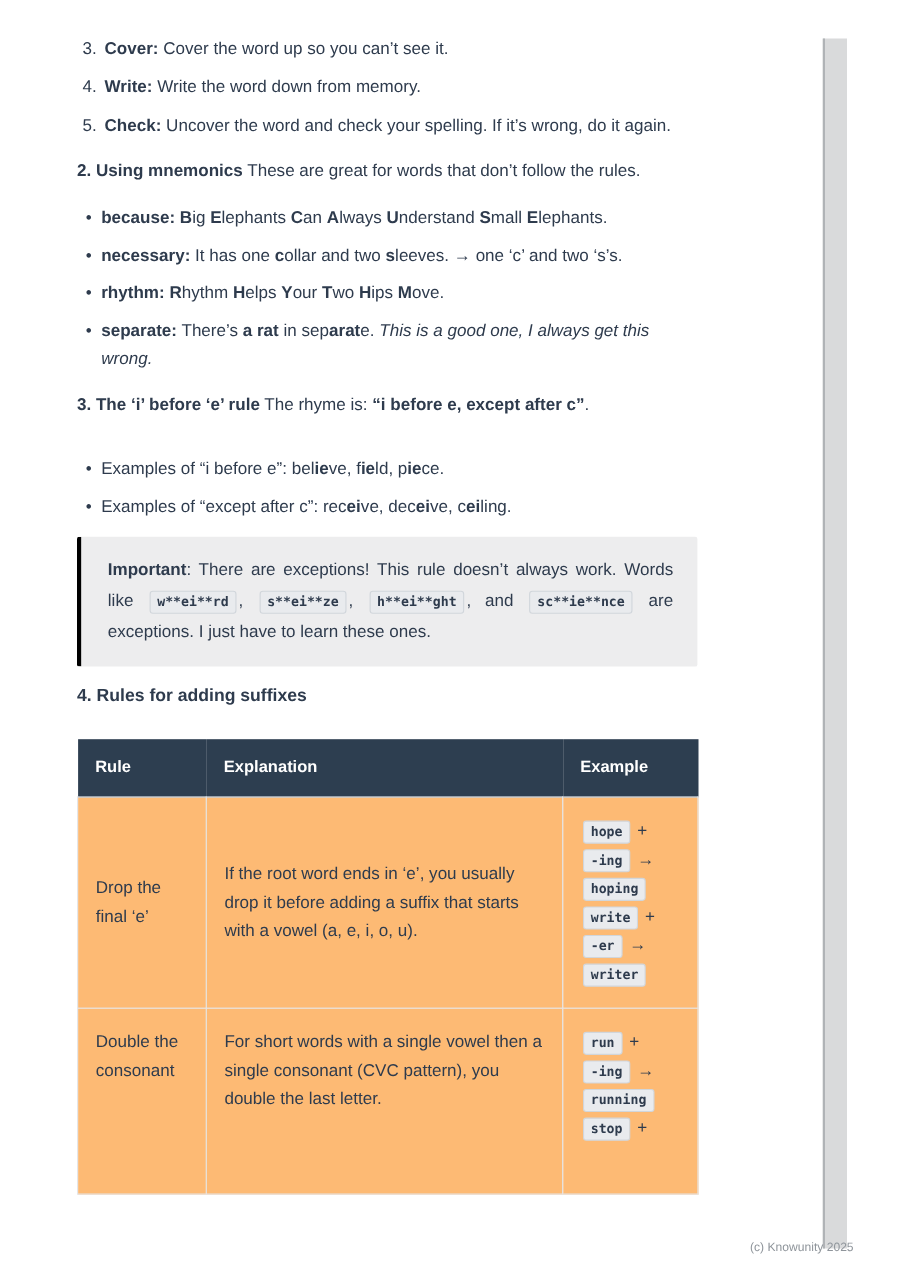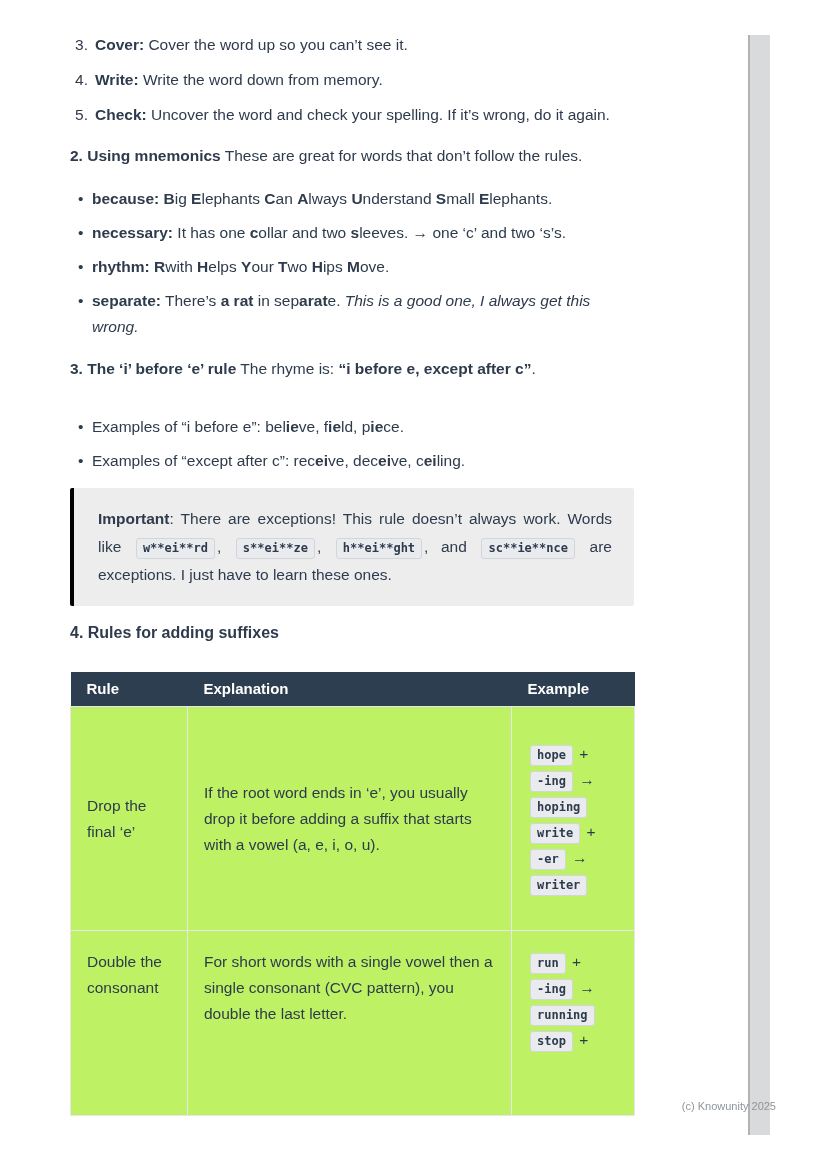--- a/index.html
+++ b/index.html
@@ -31,38 +31,38 @@
   .callout{
     background:#ededee;border-left:4px solid #000000;border-radius:2px;
     padding:17px 22px 17px 24px;margin:14px 0 14px;line-height:28px;text-align:justify;
   }
   
   .h-suffixes{font-weight:700;font-size:16px;margin:12px 0 26px;}
   
   .rules-table{border-collapse:collapse;width:564px;table-layout:fixed;}
   .rules-table th{
     background:#2d3e50;color:#ffffff;font-weight:700;text-align:left;
-    padding:0 16px;height:34px;font-size:15px;border:none;
+    padding:0 16px;height:52px;font-size:15px;border:none;
   }
   .rules-table td{
-    border:1px solid #e4e6e9;padding:16px 16px;background:#bef264;vertical-align:middle;
+    border:1px solid #e4e6e9;padding:0 16px;background:#fdba74;vertical-align:middle;
   }
   .r1 td{height:191px;}
   .r2 td{height:150px;vertical-align:top;padding-top:18px;}
   .rule-cell{font-weight:400;margin-left:35px;}
   .ex-wrap{line-height:26px;}
   .r2 .ex-wrap{max-height:104px;overflow:hidden;}
   
   .page-scrollbar{
     position:absolute;left:748px;top:35px;width:20px;height:1100px;
     background:#d9dadb;border-left:2px solid #b0b3b6;z-index:2;
   }
   
   .watermark{
-    position:absolute;top:1100px;right:52px;font-size:11px;line-height:13px;
+    position:absolute;top:1128px;right:52px;font-size:11px;line-height:13px;
     color:#8f959b;z-index:3;
   }
 </style>
 </head>
 <body>
 
 <div class="page">
   <div class="content">
 
     <div class="steps">
@@ -83,21 +83,21 @@
     <p class="para2"><span class="b">2. Using mnemonics</span><span> These are great for words that don’t follow the rules.</span></p>
 
     <div class="bullets">
       <div class="bli">
         <div class="txt"><span class="b">because:</span><span> </span><span class="b">B</span><span>ig </span><span class="b">E</span><span>lephants </span><span class="b">C</span><span>an </span><span class="b">A</span><span>lways </span><span class="b">U</span><span>nderstand </span><span class="b">S</span><span>mall </span><span class="b">E</span><span>lephants.</span></div>
       </div>
       <div class="bli">
         <div class="txt"><span class="b">necessary:</span><span> It has one </span><span class="b">c</span><span>ollar and two </span><span class="b">s</span><span>leeves. → one ‘c’ and two ‘s’s.</span></div>
       </div>
       <div class="bli">
-        <div class="txt"><span class="b">rhythm:</span><span> </span><span class="b">R</span><span>with </span><span class="b">H</span><span>elps </span><span class="b">Y</span><span>our </span><span class="b">T</span><span>wo </span><span class="b">H</span><span>ips </span><span class="b">M</span><span>ove.</span></div>
+        <div class="txt"><span class="b">rhythm:</span><span> </span><span class="b">R</span><span>hythm </span><span class="b">H</span><span>elps </span><span class="b">Y</span><span>our </span><span class="b">T</span><span>wo </span><span class="b">H</span><span>ips </span><span class="b">M</span><span>ove.</span></div>
       </div>
       <div class="bli">
         <div class="txt"><span class="b">separate:</span><span> There’s </span><span class="b">a rat</span><span> in sep</span><span class="b">arat</span><span>e. </span><span class="i">This is a good one, I always get this wrong.</span></div>
       </div>
     </div>
 
     <p class="para3"><span class="b">3. The ‘i’ before ‘e’ rule</span><span> The rhyme is: </span><span class="b">“i before e, except after c”</span><span>.</span></p>
 
     <div class="bullets">
       <div class="bli">

